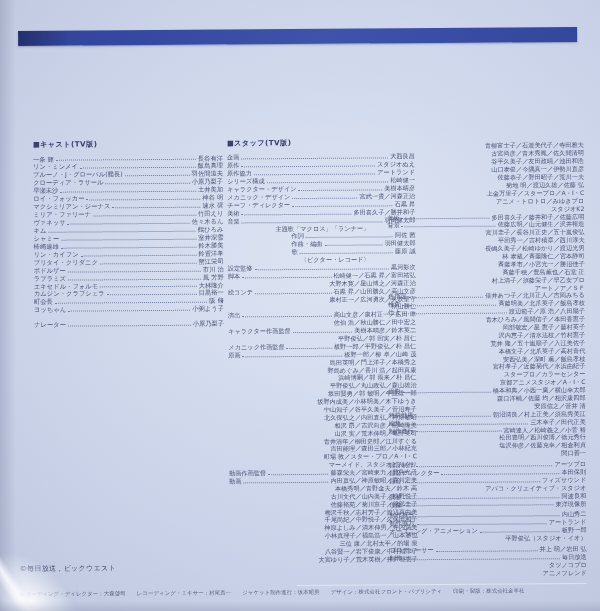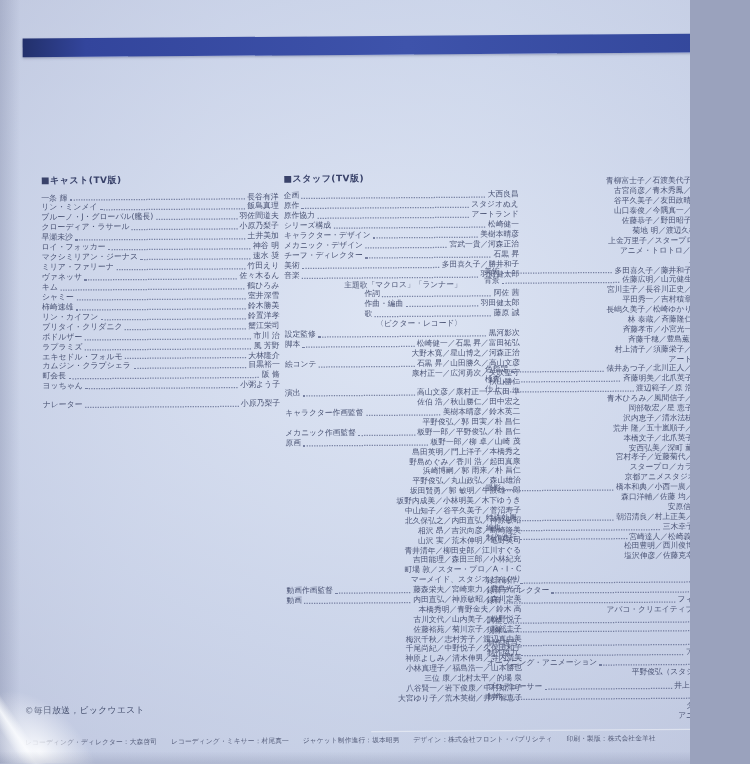--- a/index.html
+++ b/index.html
@@ -1,17 +1,17 @@
 <!DOCTYPE html>
 <html><head>
 <meta charset="utf-8">
 <style>
   html,body{margin:0;padding:0;background:#9aa2bd;}
   #page{
-    position:relative;width:552px;height:611px;overflow:hidden;
+    position:relative;width:600px;height:611px;overflow:hidden;
     font-family:"DejaVu Sans",sans-serif;
     background:
       radial-gradient(130% 95% at 56% 42%, rgba(224,231,245,.85) 0%, rgba(204,213,234,.72) 45%, rgba(186,194,219,.55) 76%, rgba(165,172,198,.65) 100%),
       linear-gradient(100deg,#bec5dc 0%,#c8d0e6 28%,#ccd6ea 60%,#c2cae1 100%);
   }
   #edge-shade{position:absolute;left:0;top:0;width:16px;height:100%;
     background:linear-gradient(90deg,rgba(105,113,145,.28),rgba(105,113,145,0));}
   #bottom-shade{position:absolute;left:0;bottom:0;width:100%;height:10px;
     background:linear-gradient(rgba(100,108,140,0),rgba(100,108,140,.22));}
   #content{position:absolute;inset:0;transform:rotate(-0.4deg);}

